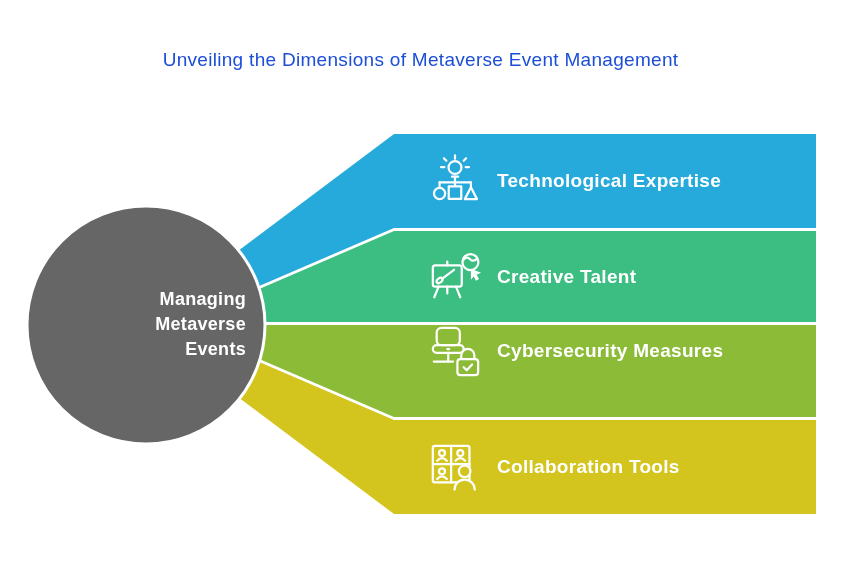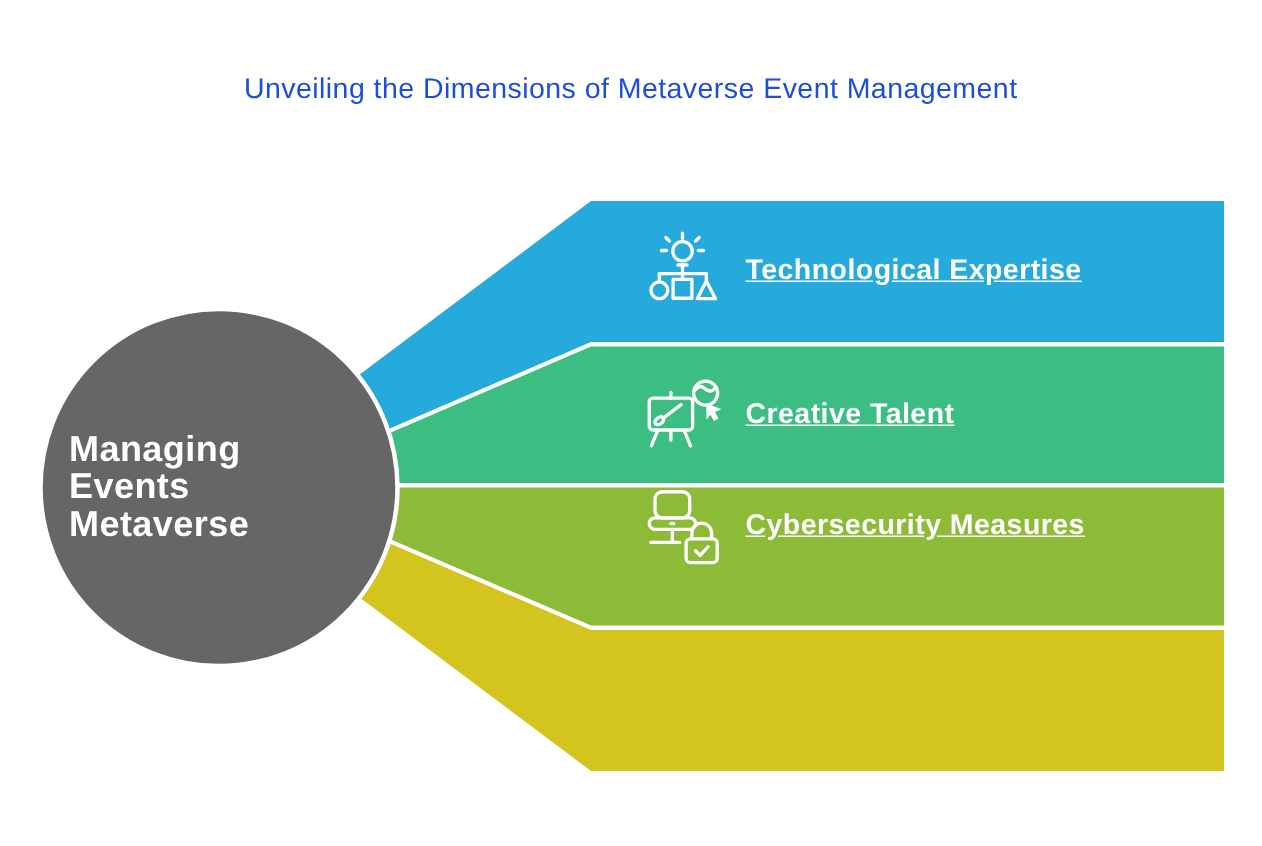--- a/index.html
+++ b/index.html
@@ -24,43 +24,42 @@
   .diagram-svg {
     position: absolute;
     top: 0;
     left: 0;
   }
   .circle-label {
     position: absolute;
     left: 46px;
     top: 287px;
     width: 200px;
-    text-align: left;
+    text-align: right;
     color: #ffffff;
     font-weight: bold;
-    font-size: 24px;
+    font-size: 18px;
     line-height: 25px;
     letter-spacing: 0.3px;
   }
   .band-row {
     position: absolute;
     left: 428px;
     height: 60px;
     display: flex;
     align-items: center;
     gap: 15px;
   }
   .band-row .icon { width: 54px; height: 54px; flex: 0 0 auto; }
   .band-label {
     color: #ffffff;
     font-weight: bold;
     font-size: 19px;
     letter-spacing: 0.3px;
     white-space: nowrap;
-    text-decoration: underline;
   }
   .row-1 { top: 151px; }
   .row-2 { top: 247px; justify-content: center; }
   .row-3 { top: 321px; }
   .row-4 { top: 437px; }
 </style>
 </head>
 <body>
 
 <div class="stage">
@@ -70,22 +69,22 @@
     <polygon points="201,314 394,231 816,231 816,322 220,322" fill="#3cbd81"></polygon>
     <polygon points="220,325 816,325 816,417 394,417 201,334" fill="#8cbb38"></polygon>
     <polygon points="201,337 394,420 816,420 816,514 394,514 198,367" fill="#d3c51e"></polygon>
     <circle cx="146" cy="325" r="119" stroke="#ffffff" stroke-width="3" fill="#666666"></circle>
   </svg>
 
   <div class="title">Unveiling the Dimensions of Metaverse Event Management</div>
 
   <div class="circle-label">
     <span style="display:block">Managing</span>
+    <span style="display:block">Metaverse</span>
     <span style="display:block">Events</span>
-    <span style="display:block">Metaverse</span>
   </div>
 
   <div class="band-row row-1">
     <svg class="icon" viewBox="0 0 56 56" fill="none" stroke="#ffffff" stroke-width="2.3" stroke-linecap="round" stroke-linejoin="round">
 
       <path d="M28 1.5 V5"></path>
       <path d="M16.5 4.5 L19 7"></path>
       <path d="M39.5 4.5 L37 7"></path>
       <path d="M13.5 13.5 H17"></path>
       <path d="M42.5 13.5 H39"></path>
@@ -135,14 +134,33 @@
       <path d="M21 30 V39"></path>
       <path d="M6 39 H26"></path>
 
       <path d="M34.5 37 v-4.5 a6.8 6.8 0 0 1 13.6 0 V37"></path>
       <rect x="30.5" y="36.5" width="21.5" height="16.5" rx="3" fill="#8cbb38"></rect>
       <path d="M37 44.8 l3.2 3.2 5.5 -6"></path>
     </svg>
     <div class="band-label">Cybersecurity Measures</div>
   </div>
 
+  <div class="band-row row-4">
+    <svg class="icon" viewBox="0 0 56 56" fill="none" stroke="#ffffff" stroke-width="2.3" stroke-linecap="round" stroke-linejoin="round">
+
+      <rect x="5" y="6" width="38" height="38" rx="2"></rect>
+      <path d="M24 6 V44"></path>
+      <path d="M5 25 H43"></path>
+
+      <circle cx="14.5" cy="13.5" r="3.1"></circle>
+      <path d="M9.5 21.5 q5 -5.5 10 0"></path>
+      <circle cx="33.5" cy="13.5" r="3.1"></circle>
+      <path d="M28.5 21.5 q5 -5.5 10 0"></path>
+      <circle cx="14.5" cy="32.5" r="3.1"></circle>
+      <path d="M9.5 40.5 q5 -5.5 10 0"></path>
+
+      <circle cx="38" cy="32.5" r="6" fill="#d3c51e"></circle>
+      <path d="M27.5 51.5 a10.5 10.5 0 0 1 21 0" fill="#d3c51e"></path>
+    </svg>
+    <div class="band-label">Collaboration Tools</div>
+  </div>
 
 </div>
 
 </body></html>

